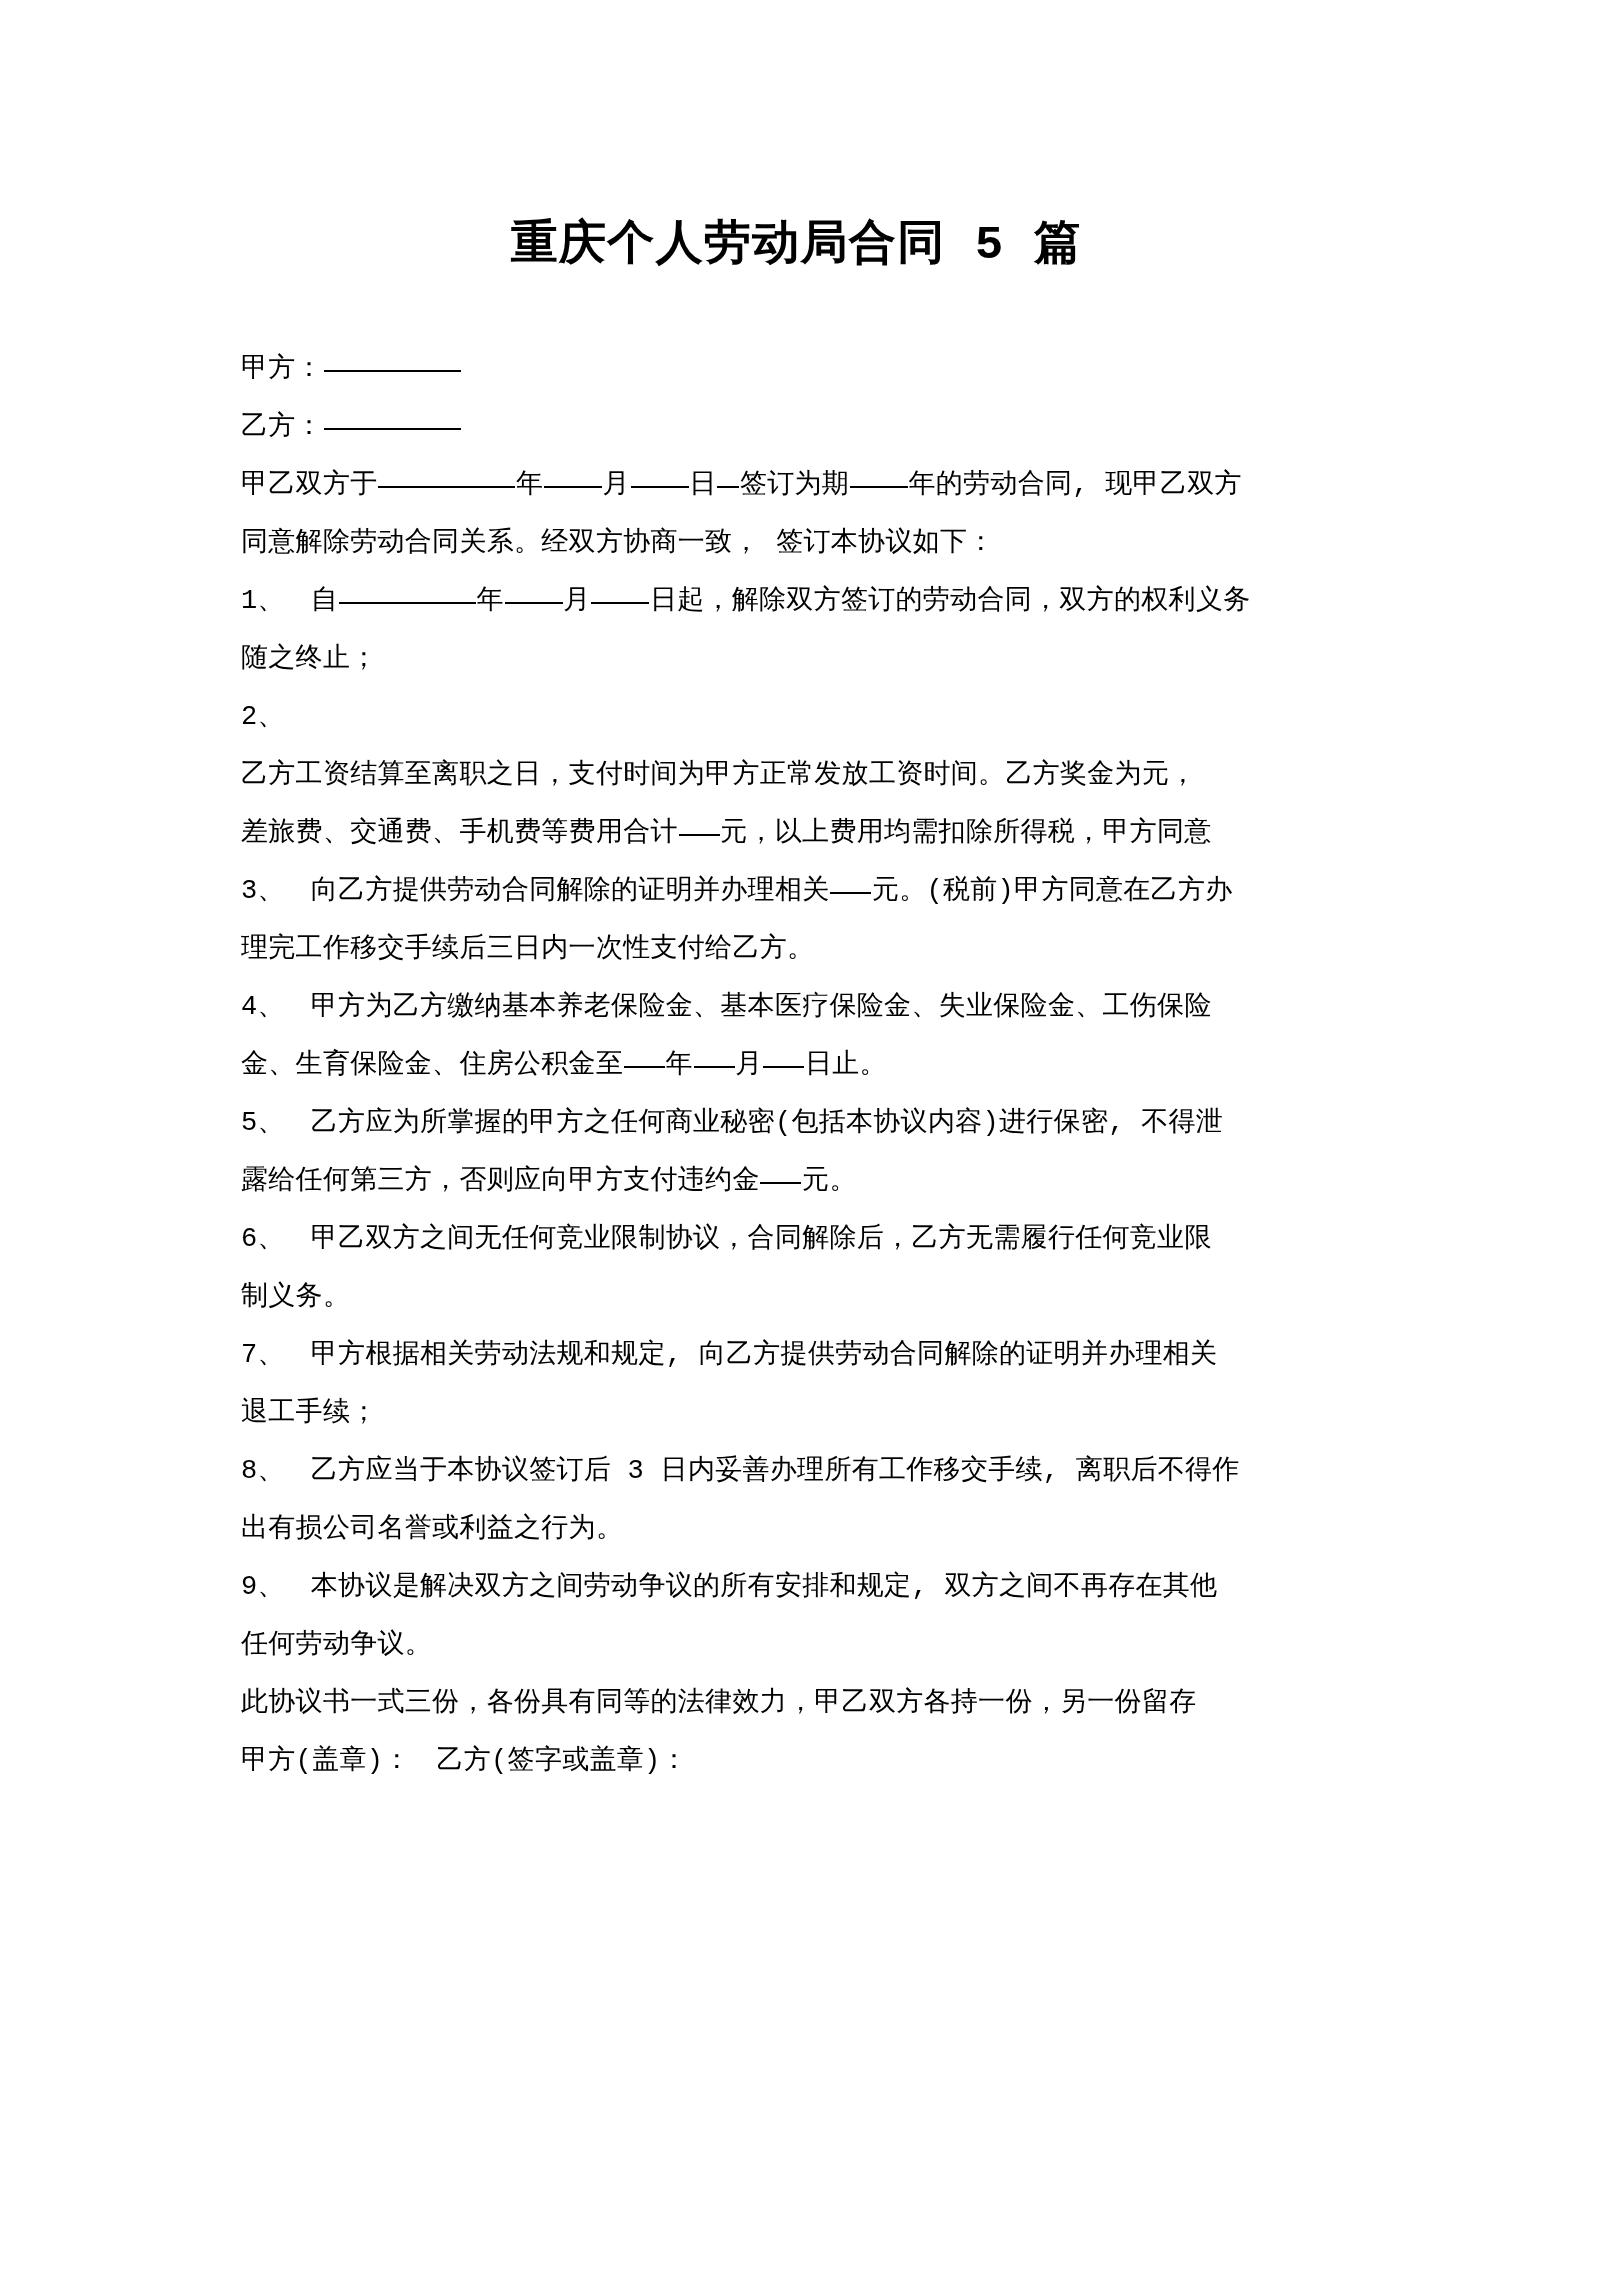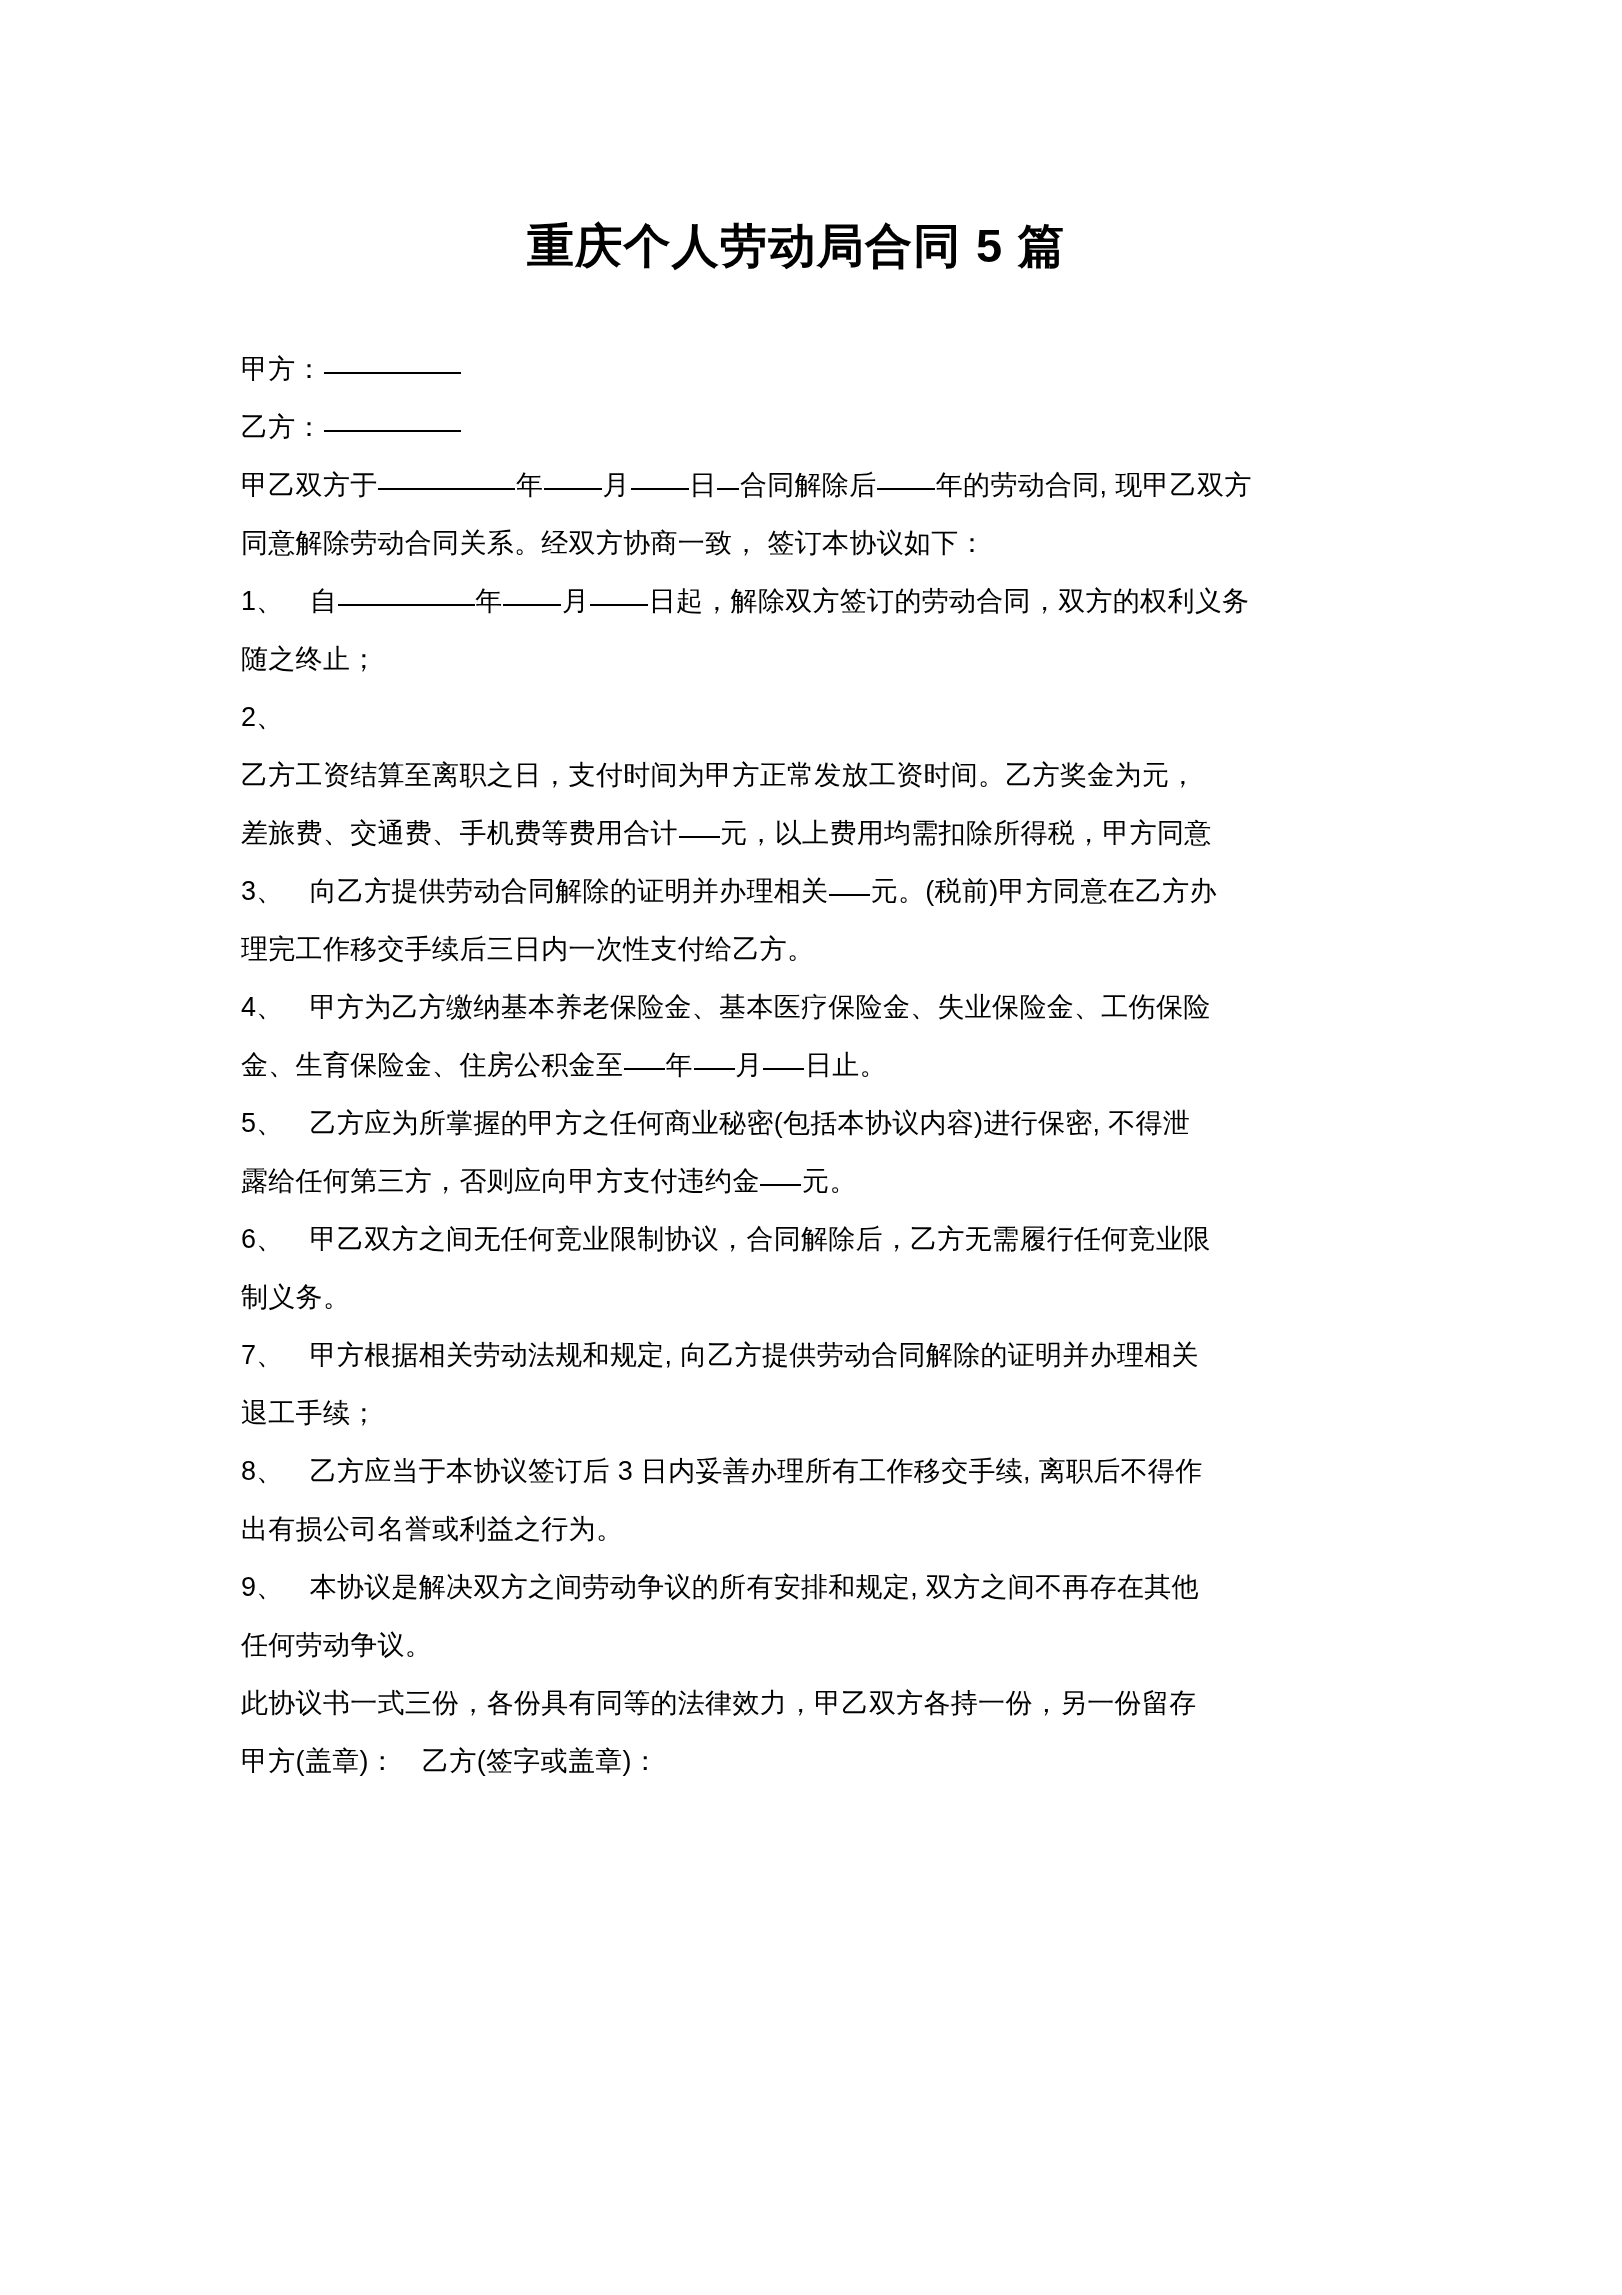--- a/index.html
+++ b/index.html
@@ -7,21 +7,21 @@
     padding: 0;
     background: #ffffff;
   }
   .page {
     position: relative;
     width: 1593px;
     height: 2295px;
     background: #ffffff;
     box-sizing: border-box;
     overflow: hidden;
-    font-family: Liberation Sans, sans-serif;
+    font-family: Liberation Mono, monospace;
     color: #000000;
   }
 
   
   .doc-title {
     position: absolute;
     left: 0;
     right: 0;
     top: 186px;
     text-align: center;
@@ -77,21 +77,21 @@
 <div class="page">
 
   <h1 class="doc-title">重庆个人劳动局合同 5 篇</h1>
 
   <div class="body-block">
 
     <div class="line nojust"><span>甲方：</span><span class="blank xl"></span></div>
 
     <div class="line nojust"><span>乙方：</span><span class="blank xl"></span></div>
 
-    <div class="line"><span>甲乙双方于</span><span class="blank xl"></span><span>年</span><span class="blank md"></span><span>月</span><span class="blank md"></span><span>日</span><span class="blank xs"></span><span>合同解除后</span><span class="blank md"></span><span>年的劳动合同, 现甲乙双方</span></div>
+    <div class="line"><span>甲乙双方于</span><span class="blank xl"></span><span>年</span><span class="blank md"></span><span>月</span><span class="blank md"></span><span>日</span><span class="blank xs"></span><span>签订为期</span><span class="blank md"></span><span>年的劳动合同, 现甲乙双方</span></div>
 
     <div class="line nojust">同意解除劳动合同关系。经双方协商一致， 签订本协议如下：</div>
 
     <div class="line"><span>1、</span><span class="sig-gap"></span><span>自</span><span class="blank xl"></span><span>年</span><span class="blank md"></span><span>月</span><span class="blank md"></span><span>日起，解除双方签订的劳动合同，双方的权利义务</span></div>
     <div class="line nojust">随之终止；</div>
 
     <div class="line nojust">2、</div>
     <div class="line">乙方工资结算至离职之日，支付时间为甲方正常发放工资时间。乙方奖金为元，</div>
     <div class="line"><span>差旅费、交通费、手机费等费用合计</span><span class="blank sm"></span><span>元，以上费用均需扣除所得税，甲方同意</span></div>
 

